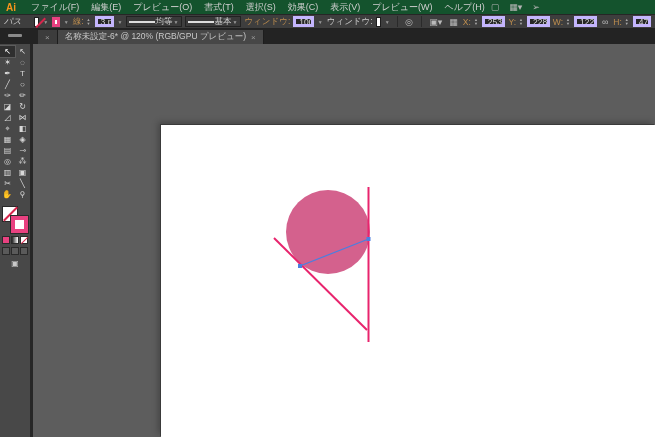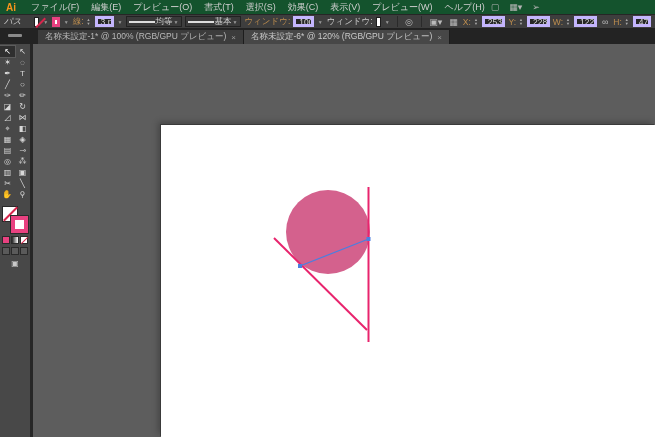--- a/index.html
+++ b/index.html
@@ -159,21 +159,20 @@
       <span>▼</span>
     </span>
   <span class="field" style="width:28px">47.5 px</span>
 </div>
 
 <div class="tabbar">
   <div class="panel-stub">
     <div class="collapse-dash"></div>
   </div>
   <div class="tab">
-    <span>名称未設定-1* @ 100% (RGB/GPU プレビュー)</span>
     <span class="close">×</span>
   </div>
   <div class="tab active">
     <span>名称未設定-6* @ 120% (RGB/GPU プレビュー)</span>
     <span class="close">×</span>
   </div>
 </div>
 
 <div class="main">
   <div class="toolbar">

